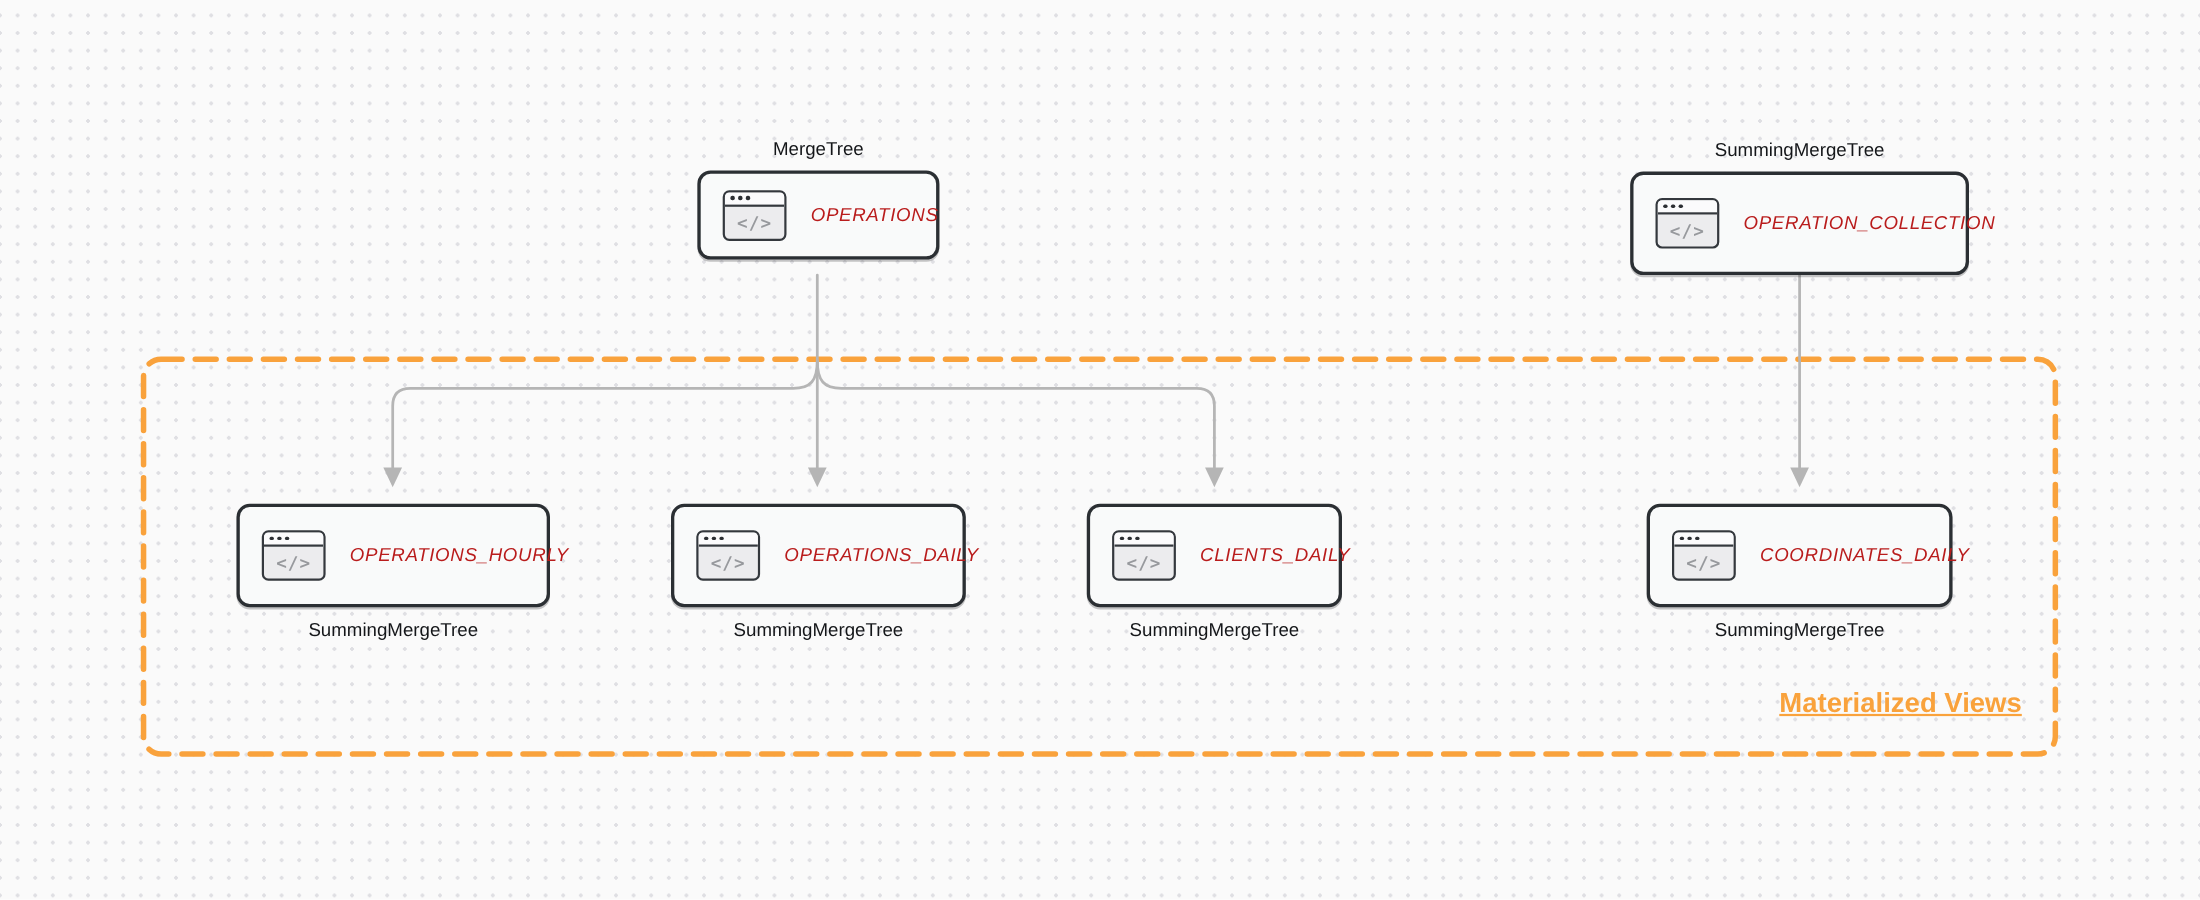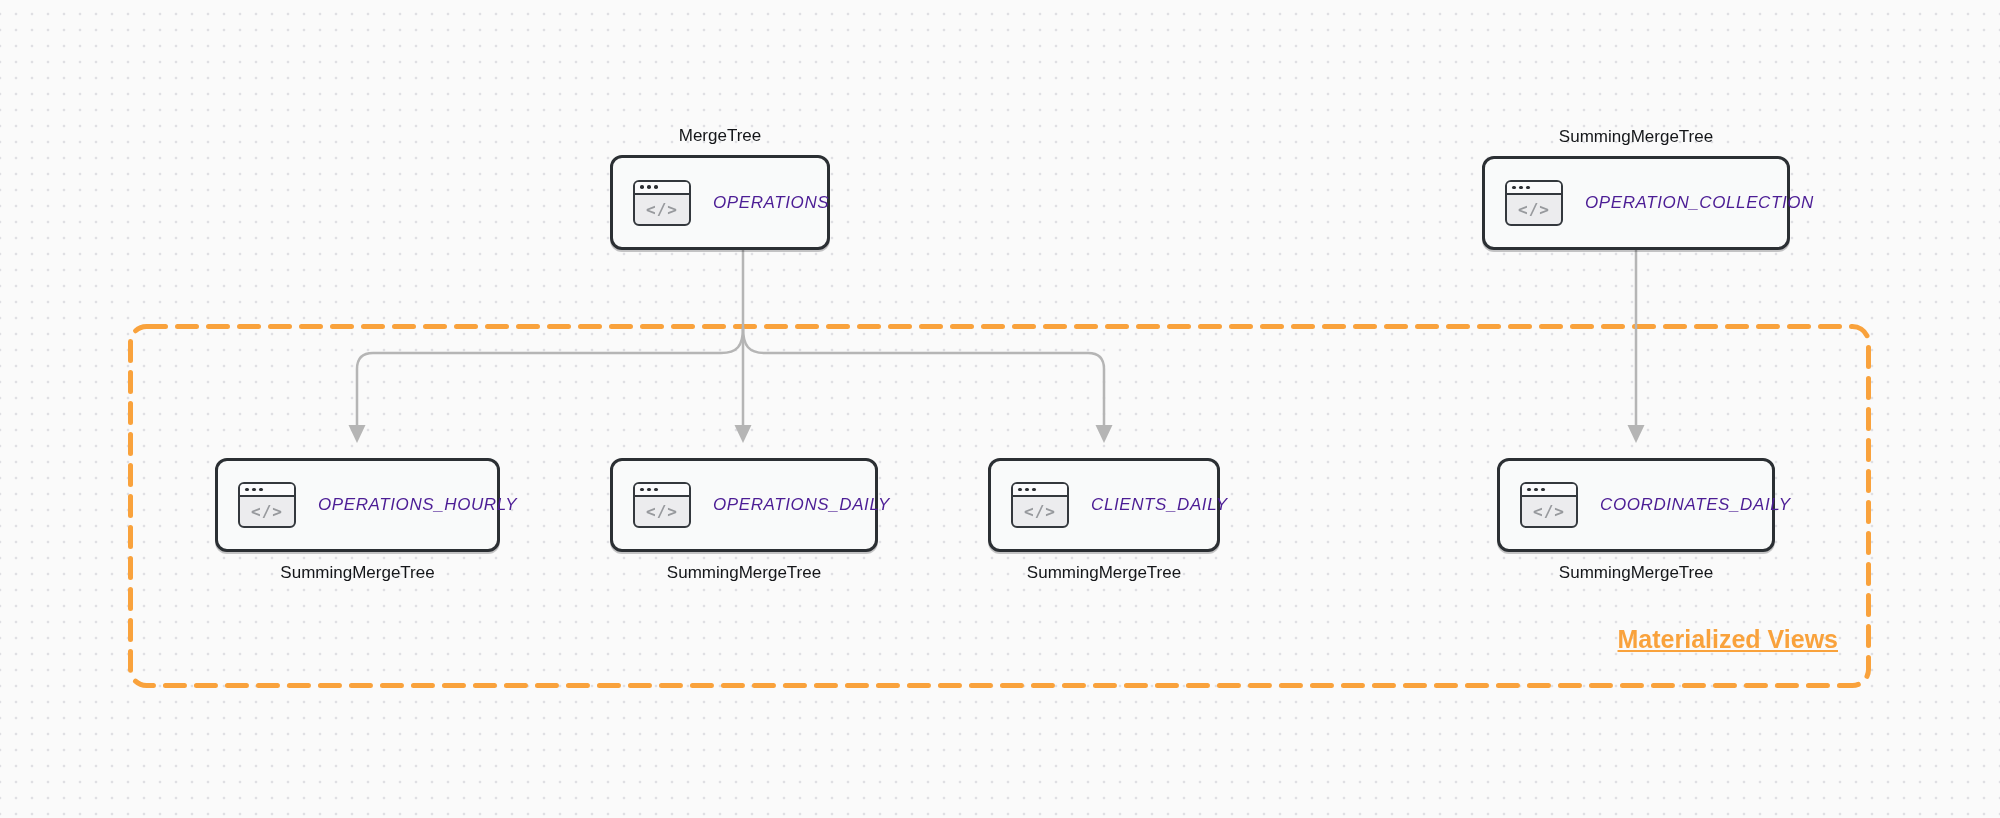--- a/index.html
+++ b/index.html
@@ -39,21 +39,21 @@
     align-items: center;
     padding-left: 20px;
     gap: 22px;
     box-sizing: border-box;
   }
   .node-title {
     font-style: italic;
     font-size: 17px;
     font-weight: 500;
     letter-spacing: 0.6px;
-    color: #4c1d95;
+    color: #b91c1c;
     white-space: nowrap;
   }
   .engine-label {
     position: absolute;
     left: -40px; right: -40px;
     text-align: center;
     font-size: 17px;
     color: #141619;
     white-space: nowrap;
   }
@@ -90,21 +90,21 @@
     align-items: center;
     justify-content: center;
     font-family: "DejaVu Sans Mono", monospace;
     font-weight: bold;
     font-size: 16px;
     letter-spacing: 1px;
     color: #97999d;
   }
 
   
-  #n-operations   { left: 610px;  top: 155px; width: 220px; height: 95px; }
+  #n-operations   { left: 634px;  top: 155px; width: 220px; height: 81px; }
   #n-opcollection { left: 1482px; top: 156px; width: 308px; height: 94px; }
   #n-hourly       { left: 215px;  top: 458px; width: 285px; height: 94px; }
   #n-daily        { left: 610px;  top: 458px; width: 268px; height: 94px; }
   #n-clients      { left: 988px;  top: 458px; width: 232px; height: 94px; }
   #n-coords       { left: 1497px; top: 458px; width: 278px; height: 94px; }
 
   
   #frame-label {
     position: absolute;
     right: 162px;

